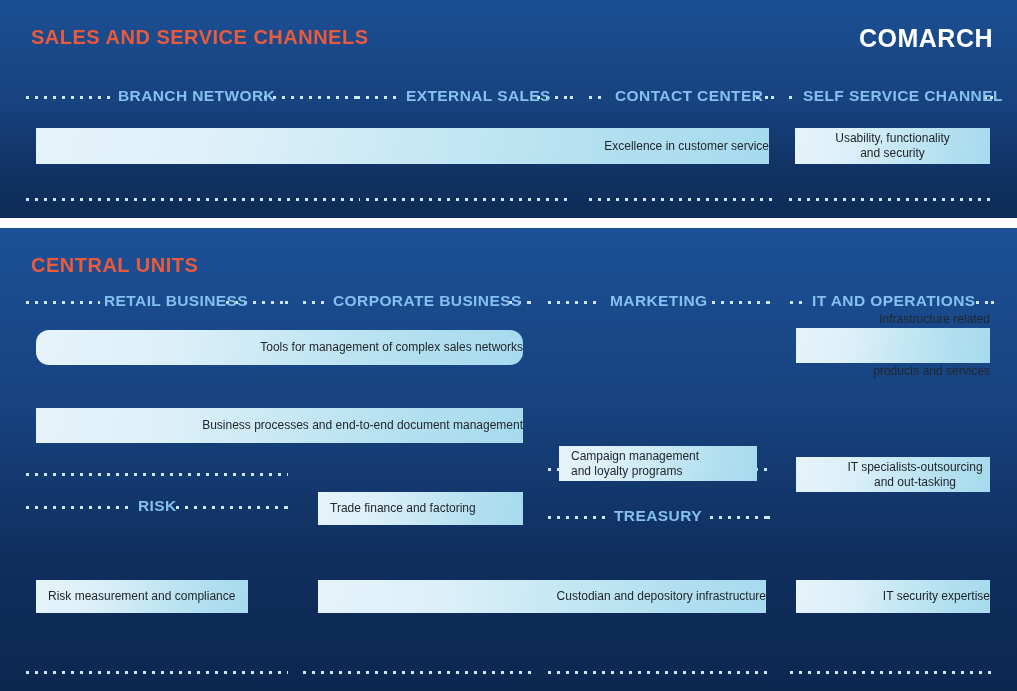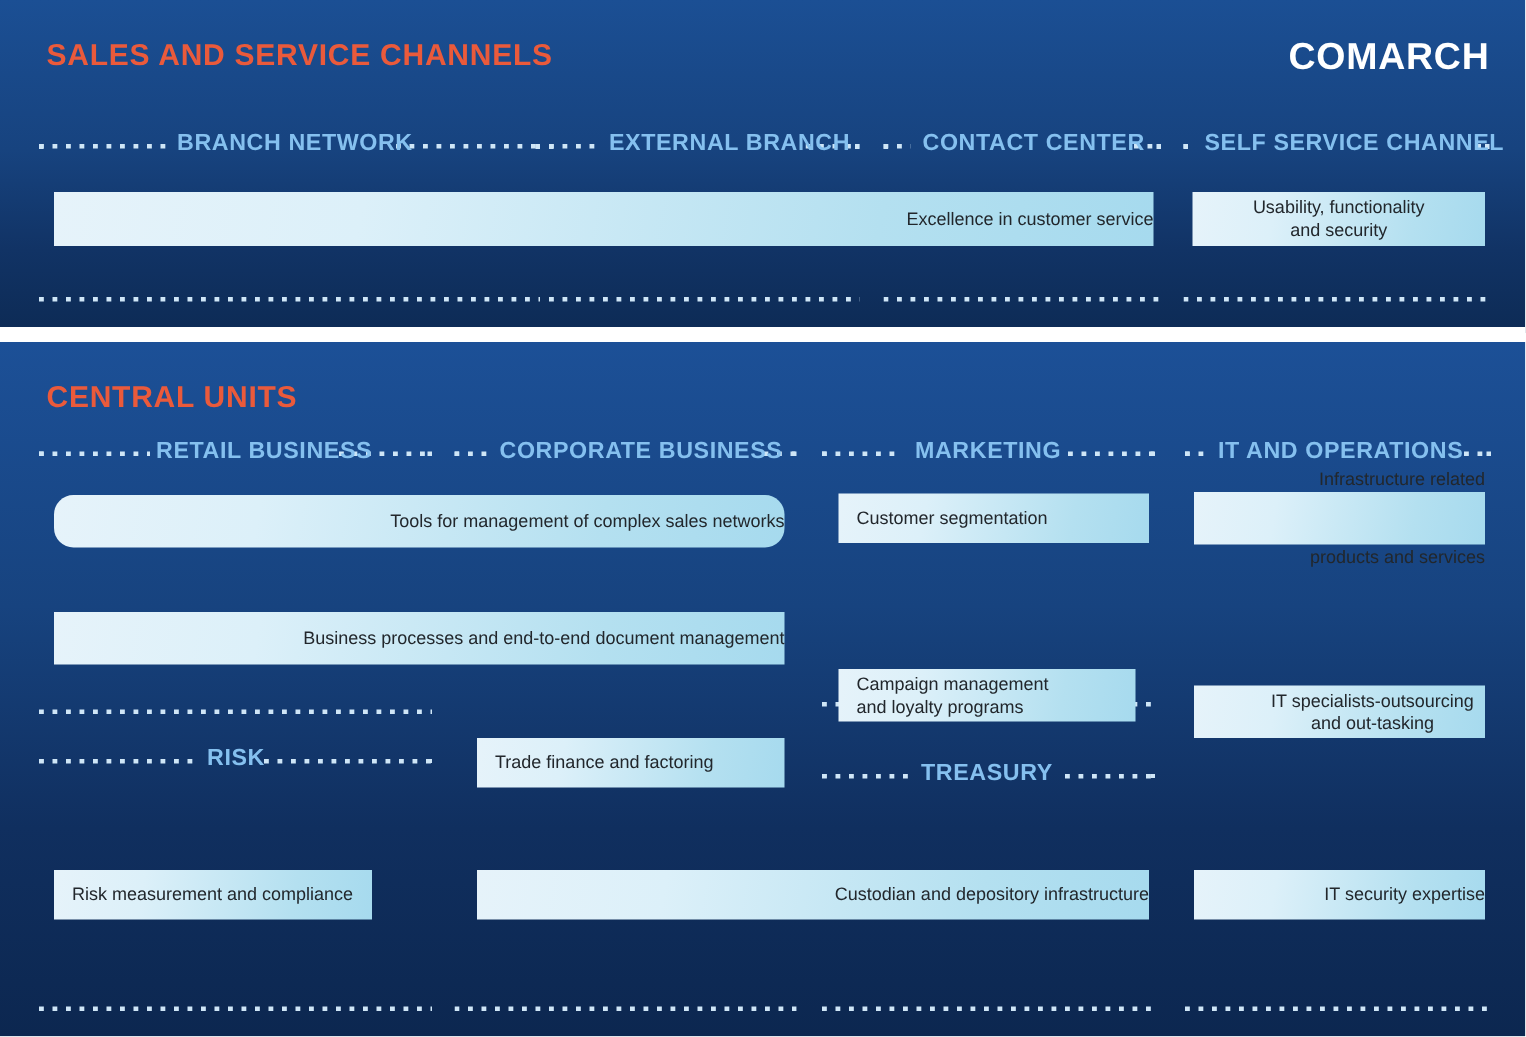--- a/index.html
+++ b/index.html
@@ -80,21 +80,21 @@
       <div class="edge dot-v rgt"></div>
       <div class="group-label" style="left:92px;">BRANCH NETWORK</div>
     </div>
 
     <div class="group" style="left:366px;top:96px;width:207px;height:105px;">
       <div class="edge dot-h top-l" style="width:36px;"></div>
       <div class="edge dot-h top-r" style="width:36px;"></div>
       <div class="edge dot-h bot"></div>
       <div class="edge dot-v lft"></div>
       <div class="edge dot-v rgt"></div>
-      <div class="group-label" style="left:40px;">EXTERNAL BRANCH</div>
+      <div class="group-label" style="left:40px;">EXTERNAL SALES</div>
     </div>
 
     <div class="group" style="left:589px;top:96px;width:185px;height:105px;">
       <div class="edge dot-h top-l" style="width:18px;"></div>
       <div class="edge dot-h top-r" style="width:18px;"></div>
       <div class="edge dot-h bot"></div>
       <div class="edge dot-v lft"></div>
       <div class="edge dot-v rgt"></div>
       <div class="group-label" style="left:26px;">CONTACT CENTER</div>
     </div>
@@ -187,23 +187,20 @@
     </div>
 
     <div class="chip left" style="left:318px;top:264px;width:205px;height:33px;">
       <span>Trade finance and factoring</span>
     </div>
 
     <div class="chip center" style="left:318px;top:352px;width:448px;height:33px;">
       <span>Custodian and depository infrastructure</span>
     </div>
 
-    <div class="chip left" style="left:559px;top:101px;width:207px;height:33px;">
-      <span>Customer segmentation</span>
-    </div>
 
     <div class="chip left" style="left:559px;top:178px;width:198px;height:35px;flex-direction:column;align-items:flex-start;justify-content:center;margin-top:40px;">
       <span>Campaign management</span>
       <span>and loyalty programs</span>
     </div>
 
     <div class="chip left" style="left:796px;top:100px;width:194px;height:35px;flex-direction:column;align-items:flex-end;justify-content:center;gap:37px;">
       <span>Infrastructure related</span>
       <span>products and services</span>
     </div>

